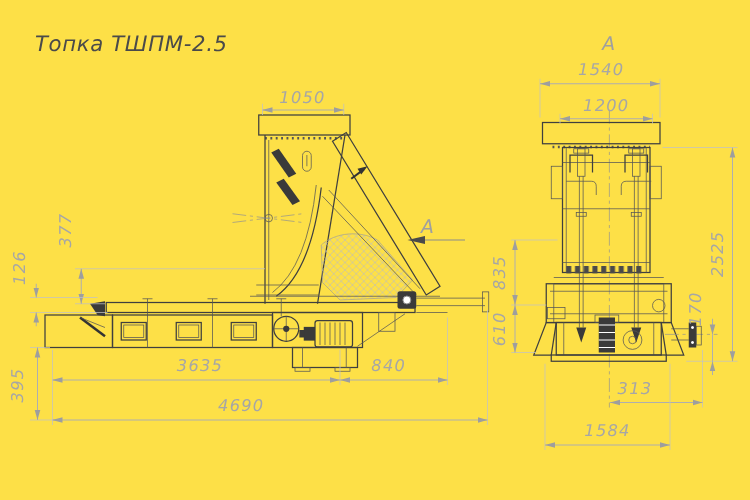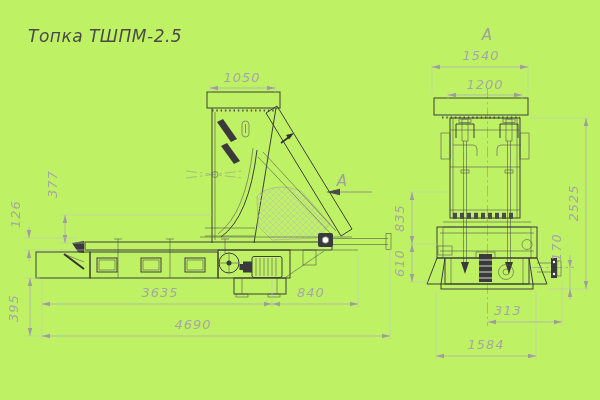--- a/index.html
+++ b/index.html
@@ -1,16 +1,16 @@
 <!DOCTYPE html>
 <html><head>
 <meta charset="utf-8">
 <style>
   html,body{margin:0;padding:0;background:#ffffff;}
-  .page{position:relative;width:600px;height:400px;background:#bef264;overflow:hidden;
+  .page{position:relative;width:600px;height:400px;background:#fde047;overflow:hidden;
         font-family:"DejaVu Sans",sans-serif;}
   .title{position:absolute;left:28px;top:26px;font-style:italic;font-size:17px;
          color:#4a4a4a;letter-spacing:.5px;}
   svg{position:absolute;left:0;top:0;}
   .ln{stroke:#3f3f3f;stroke-width:1;fill:none;}
   .ln2{stroke:#555555;stroke-width:.6;fill:none;}
   .dim{stroke:#aeaeae;stroke-width:.8;fill:none;}
   .ext{stroke:#c2c2c2;stroke-width:.6;fill:none;}
   .cl{stroke:#909090;stroke-width:.55;fill:none;stroke-dasharray:11 3 2.5 3;}
   .dimt{fill:#a6a6a6;font-style:italic;font-size:13px;letter-spacing:1px;}

